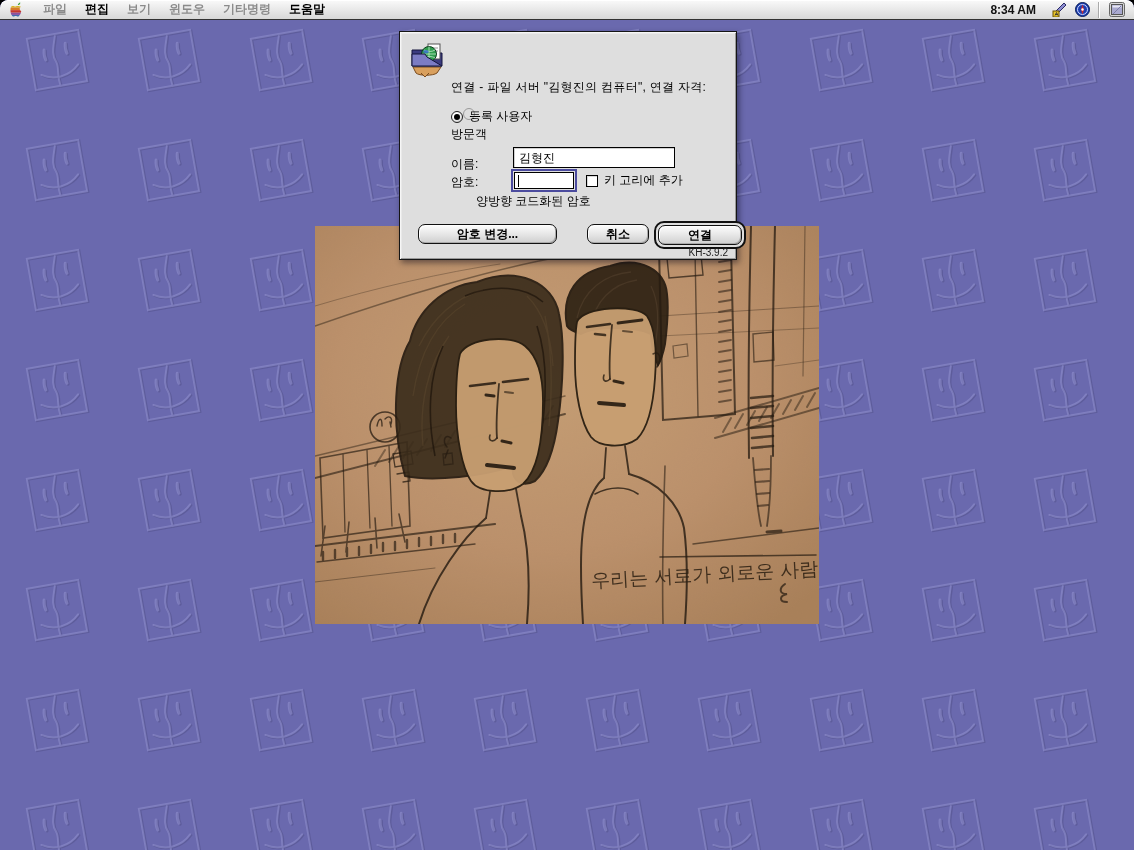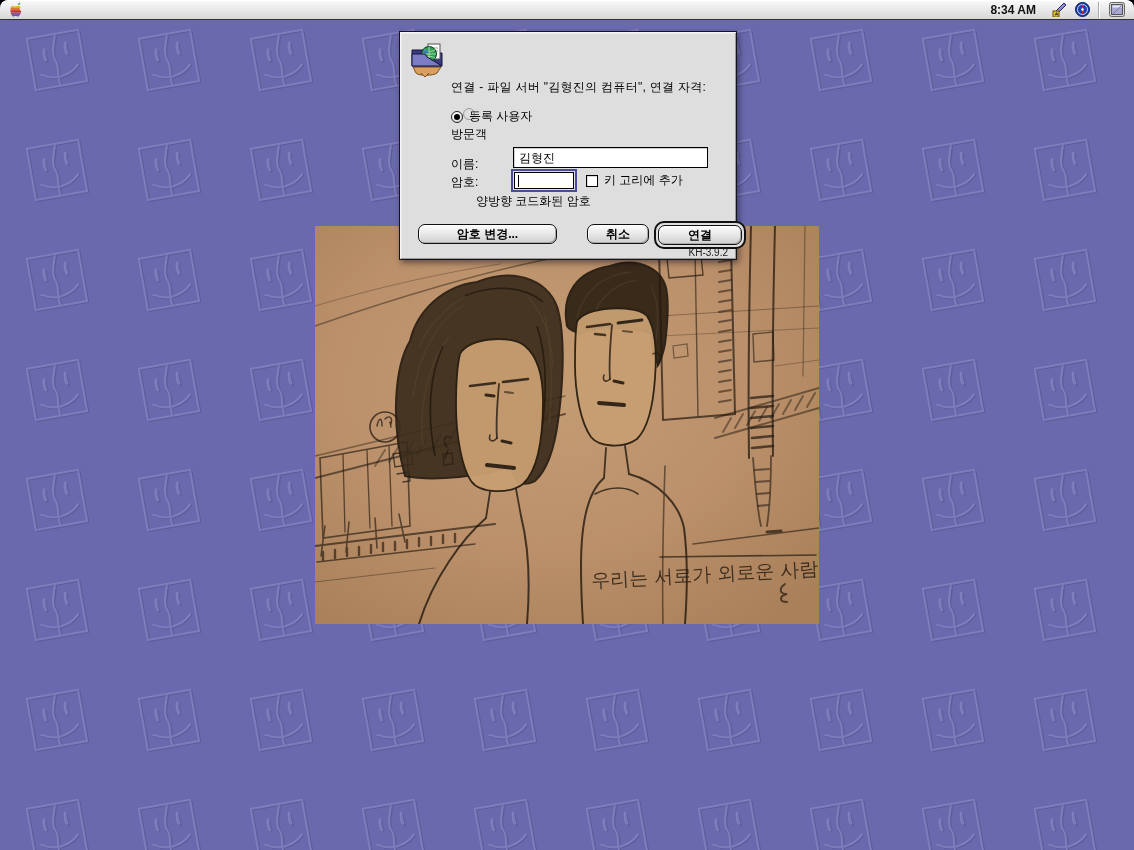--- a/index.html
+++ b/index.html
@@ -1681,21 +1681,21 @@
     <div class="radio-row dis" style="top:76px">
       <span class="radio dis"></span>
       <span>방문객</span>
     </div>
     <div class="radio-row" style="top:76px">
       <span class="radio sel"></span>
       <span>등록 사용자</span>
     </div>
 
     <div class="fld-label" style="top:124px">이름:</div>
-    <div class="textfield" style="left:113px;top:115px;width:195px;height:21px">김형진</div>
+    <div class="textfield" style="left:113px;top:115px;width:162px;height:21px">김형진</div>
 
     <div class="fld-label" style="top:142px">암호:</div>
     <div class="pw-wrap">
       <div class="pw-field">
         <div class="caret"></div>
       </div>
     </div>
 
     <div class="chk-row">
       <span class="checkbox"></span>
@@ -1727,20 +1727,28 @@
         <g clip-path="url(#apClip)">
           <rect x="0" y="0" width="14" height="3.2" fill="#41a33f"></rect>
           <rect x="0" y="3.2" width="14" height="2.8" fill="#d6b320"></rect>
           <rect x="0" y="6" width="14" height="2.7" fill="#d87a2a"></rect>
           <rect x="0" y="8.7" width="14" height="2.7" fill="#c6362c"></rect>
           <rect x="0" y="11.4" width="14" height="2.4" fill="#8c4f9e"></rect>
           <rect x="0" y="13.8" width="14" height="2.2" fill="#3f6ab0"></rect>
         </g>
       </svg>
     </div>
+    <div id="menu-items" style="display:flex">
+        <span class="menu-item disabled">파일</span>
+        <span class="menu-item">편집</span>
+        <span class="menu-item disabled">보기</span>
+        <span class="menu-item disabled">윈도우</span>
+        <span class="menu-item disabled">기타명령</span>
+        <span class="menu-item">도움말</span>
+      </div>
     <div class="mb-right">
       <div class="clock">8:34 AM</div>
       <div class="mb-ico">
         <svg width="17" height="15" viewBox="0 0 17 15">
           <path d="M14,1 L16,3 L7,12 L4,13 L5,10 Z" fill="#8c8cd0" stroke="#2a2a66" stroke-width="1"></path>
           <path d="M5,10 L7,12 L4,13 Z" fill="#f3e3c3" stroke="#2a2a66" stroke-width="0.8"></path>
           <rect x="3" y="9" width="6" height="6" fill="#e8c52a" stroke="#6b5300" stroke-width="1"></rect>
           <path d="M5,13.5 l1.5,-3 1.5,3 m-2.4,-1 h1.8" stroke="#333" stroke-width="0.9" fill="none"></path>
         </svg>
       </div>

